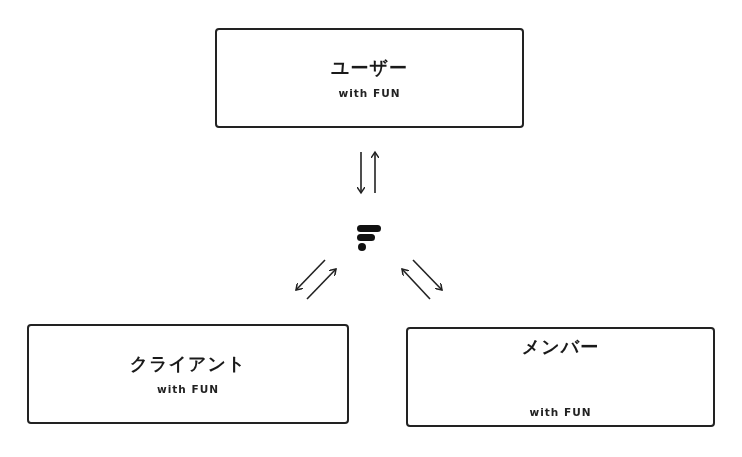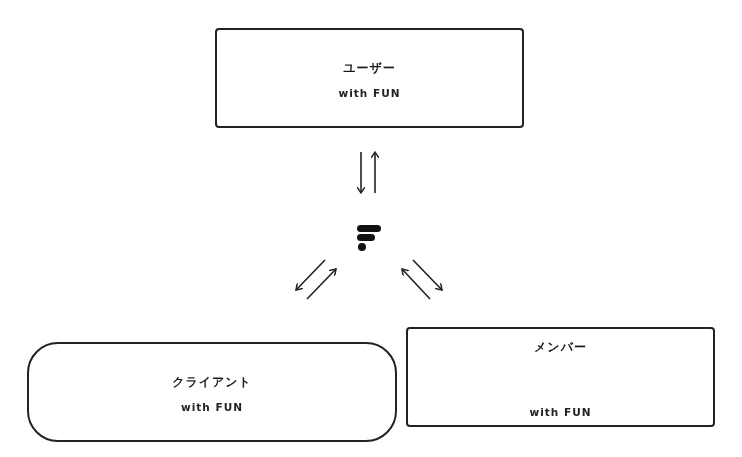--- a/index.html
+++ b/index.html
@@ -1,24 +1,24 @@
 <!DOCTYPE html>
 <html><head>
 <meta charset="utf-8">
 <style>
   html, body { margin: 0; padding: 0; background: #ffffff; }
   body { width: 742px; height: 457px; position: relative; overflow: hidden;
          font-family: "DejaVu Sans", sans-serif; color: #1a1a1a; }
   .node { position: absolute; box-sizing: border-box; border: 2px solid #222;
           border-radius: 4px; background: #fff; display: flex; flex-direction: column;
           align-items: center; justify-content: center; }
-  .node .title { font-size: 12px; font-weight: bold; letter-spacing: 1px; line-height: 20px; font-family: Liberation Serif, serif; }
+  .node .title { font-size: 18px; font-weight: bold; letter-spacing: 1px; line-height: 20px; font-family: Liberation Serif, serif; }
   .node .sub { font-size: 10.5px; font-weight: bold; letter-spacing: 1px; margin-top: 9px; color: #222; }
   #n-user { left: 215px; top: 28px; width: 309px; height: 100px; }
-  #n-client { left: 27px; top: 342px; width: 370px; height: 100px; border-radius: 31px; }
+  #n-client { left: 27px; top: 324px; width: 322px; height: 100px; }
   #n-member { left: 406px; top: 327px; width: 309px; height: 100px; gap: 40px; }
   svg.overlay { position: absolute; left: 0; top: 0; }
 </style>
 </head>
 <body>
 
 <div class="node" id="n-user">
   <div class="title">ユーザー</div>
   <div class="sub">with FUN</div>
 </div>

